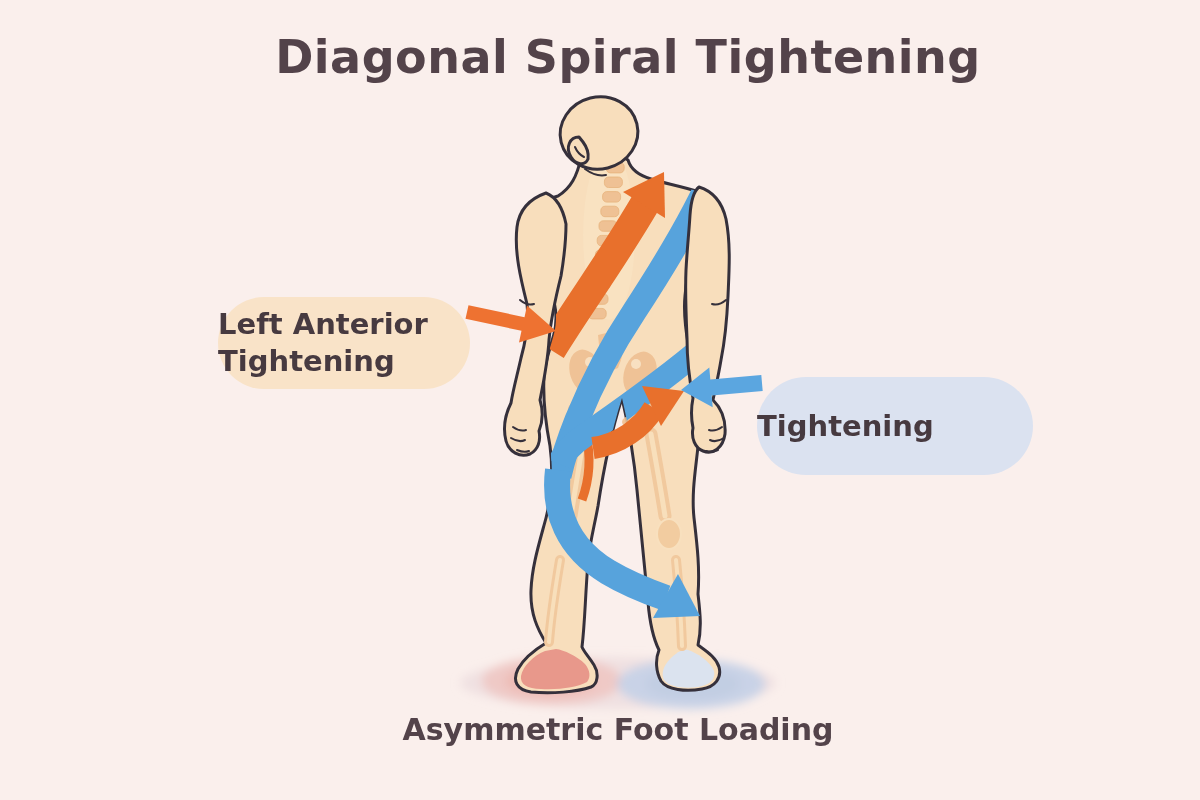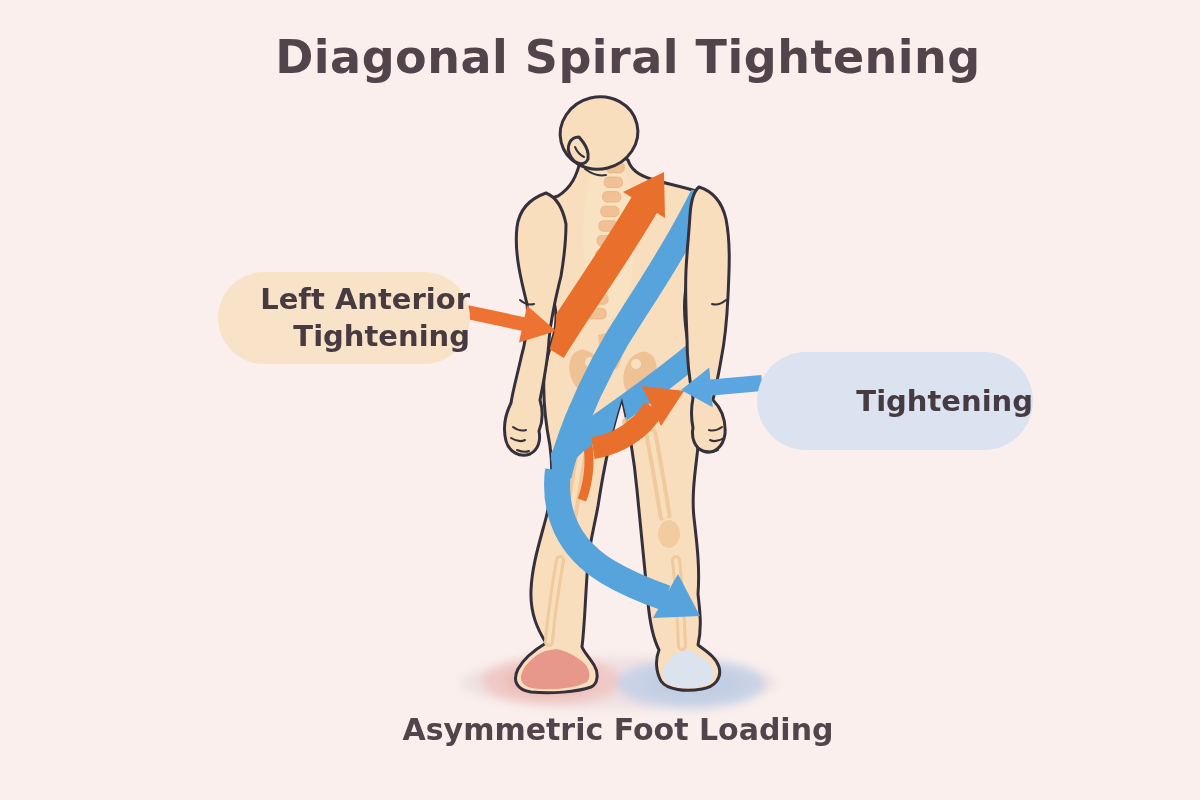--- a/index.html
+++ b/index.html
@@ -9,23 +9,24 @@
     font-family:"DejaVu Sans","Liberation Sans",sans-serif;
     padding-left:44px;
   }
   .stage svg{position:absolute;left:0;top:0;}
   .title{
     position:absolute;left:28px;top:30px;width:1200px;text-align:center;
     font-size:46px;font-weight:bold;letter-spacing:.5px;
     color:var(--c-title_text,#53434A);margin:0;
   }
   .pill{
-    position:absolute;display:flex;flex-direction:column;align-items:flex-end;justify-content:center;
+    position:absolute;display:flex;flex-direction:column;align-items:flex-start;justify-content:center;
     font-weight:bold;font-size:29px;line-height:37px;text-align:center;
     color:var(--c-label_text,#473A40);
+    margin-top:25px;
   }
   .pill-left{
     left:218px;top:272px;width:252px;height:92px;border-radius:46px;
     background:var(--c-left_pill_bg,#F9E3C8);
   }
   .pill-right{
     left:757px;top:352px;width:276px;height:98px;border-radius:49px;
     background:var(--c-right_pill_bg,#DBE2F0);
   }
   .caption{

